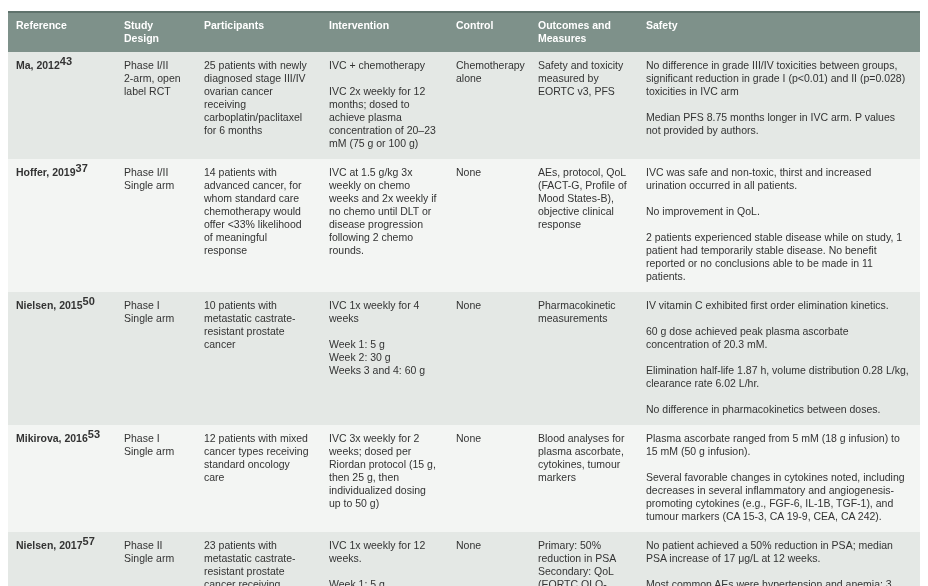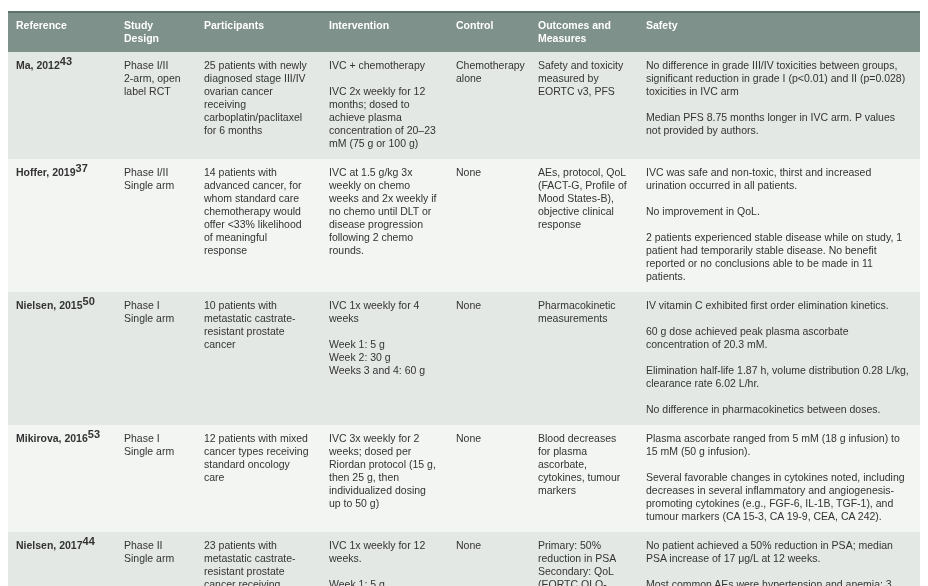--- a/index.html
+++ b/index.html
@@ -132,27 +132,27 @@
 
 No difference in pharmacokinetics between doses.</td>
       </tr>
       <tr>
         <td class="ref-cell"><span>Mikirova, 2016</span><sup>53</sup></td>
         <td>Phase I
 Single arm</td>
         <td>12 patients with mixed cancer types receiving standard oncology care</td>
         <td>IVC 3x weekly for 2 weeks; dosed per Riordan protocol (15 g, then 25 g, then individualized dosing up to 50 g)</td>
         <td>None</td>
-        <td>Blood decreases for plasma ascorbate, cytokines, tumour markers</td>
+        <td>Blood analyses for plasma ascorbate, cytokines, tumour markers</td>
         <td>Plasma ascorbate ranged from 5 mM (18 g infusion) to 15 mM (50 g infusion).
 
 Several favorable changes in cytokines noted, including decreases in several inflammatory and angiogenesis-promoting cytokines (e.g., FGF-6, IL-1B, TGF-1), and tumour markers (CA 15-3, CA 19-9, CEA, CA 242).</td>
       </tr>
       <tr>
-        <td class="ref-cell"><span>Nielsen, 2017</span><sup>44</sup></td>
+        <td class="ref-cell"><span>Nielsen, 2017</span><sup>57</sup></td>
         <td>Phase II
 Single arm</td>
         <td>23 patients with metastatic castrate-resistant prostate cancer receiving androgen deprivation therapy; chemotherapy naïve</td>
         <td>IVC 1x weekly for 12 weeks.
 
 Week 1: 5 g
 Week 2: 30 g
 Weeks 3–12: 60 g
 
 All participants were additionally given 500 mg oral AA daily for 26 weeks.</td>

